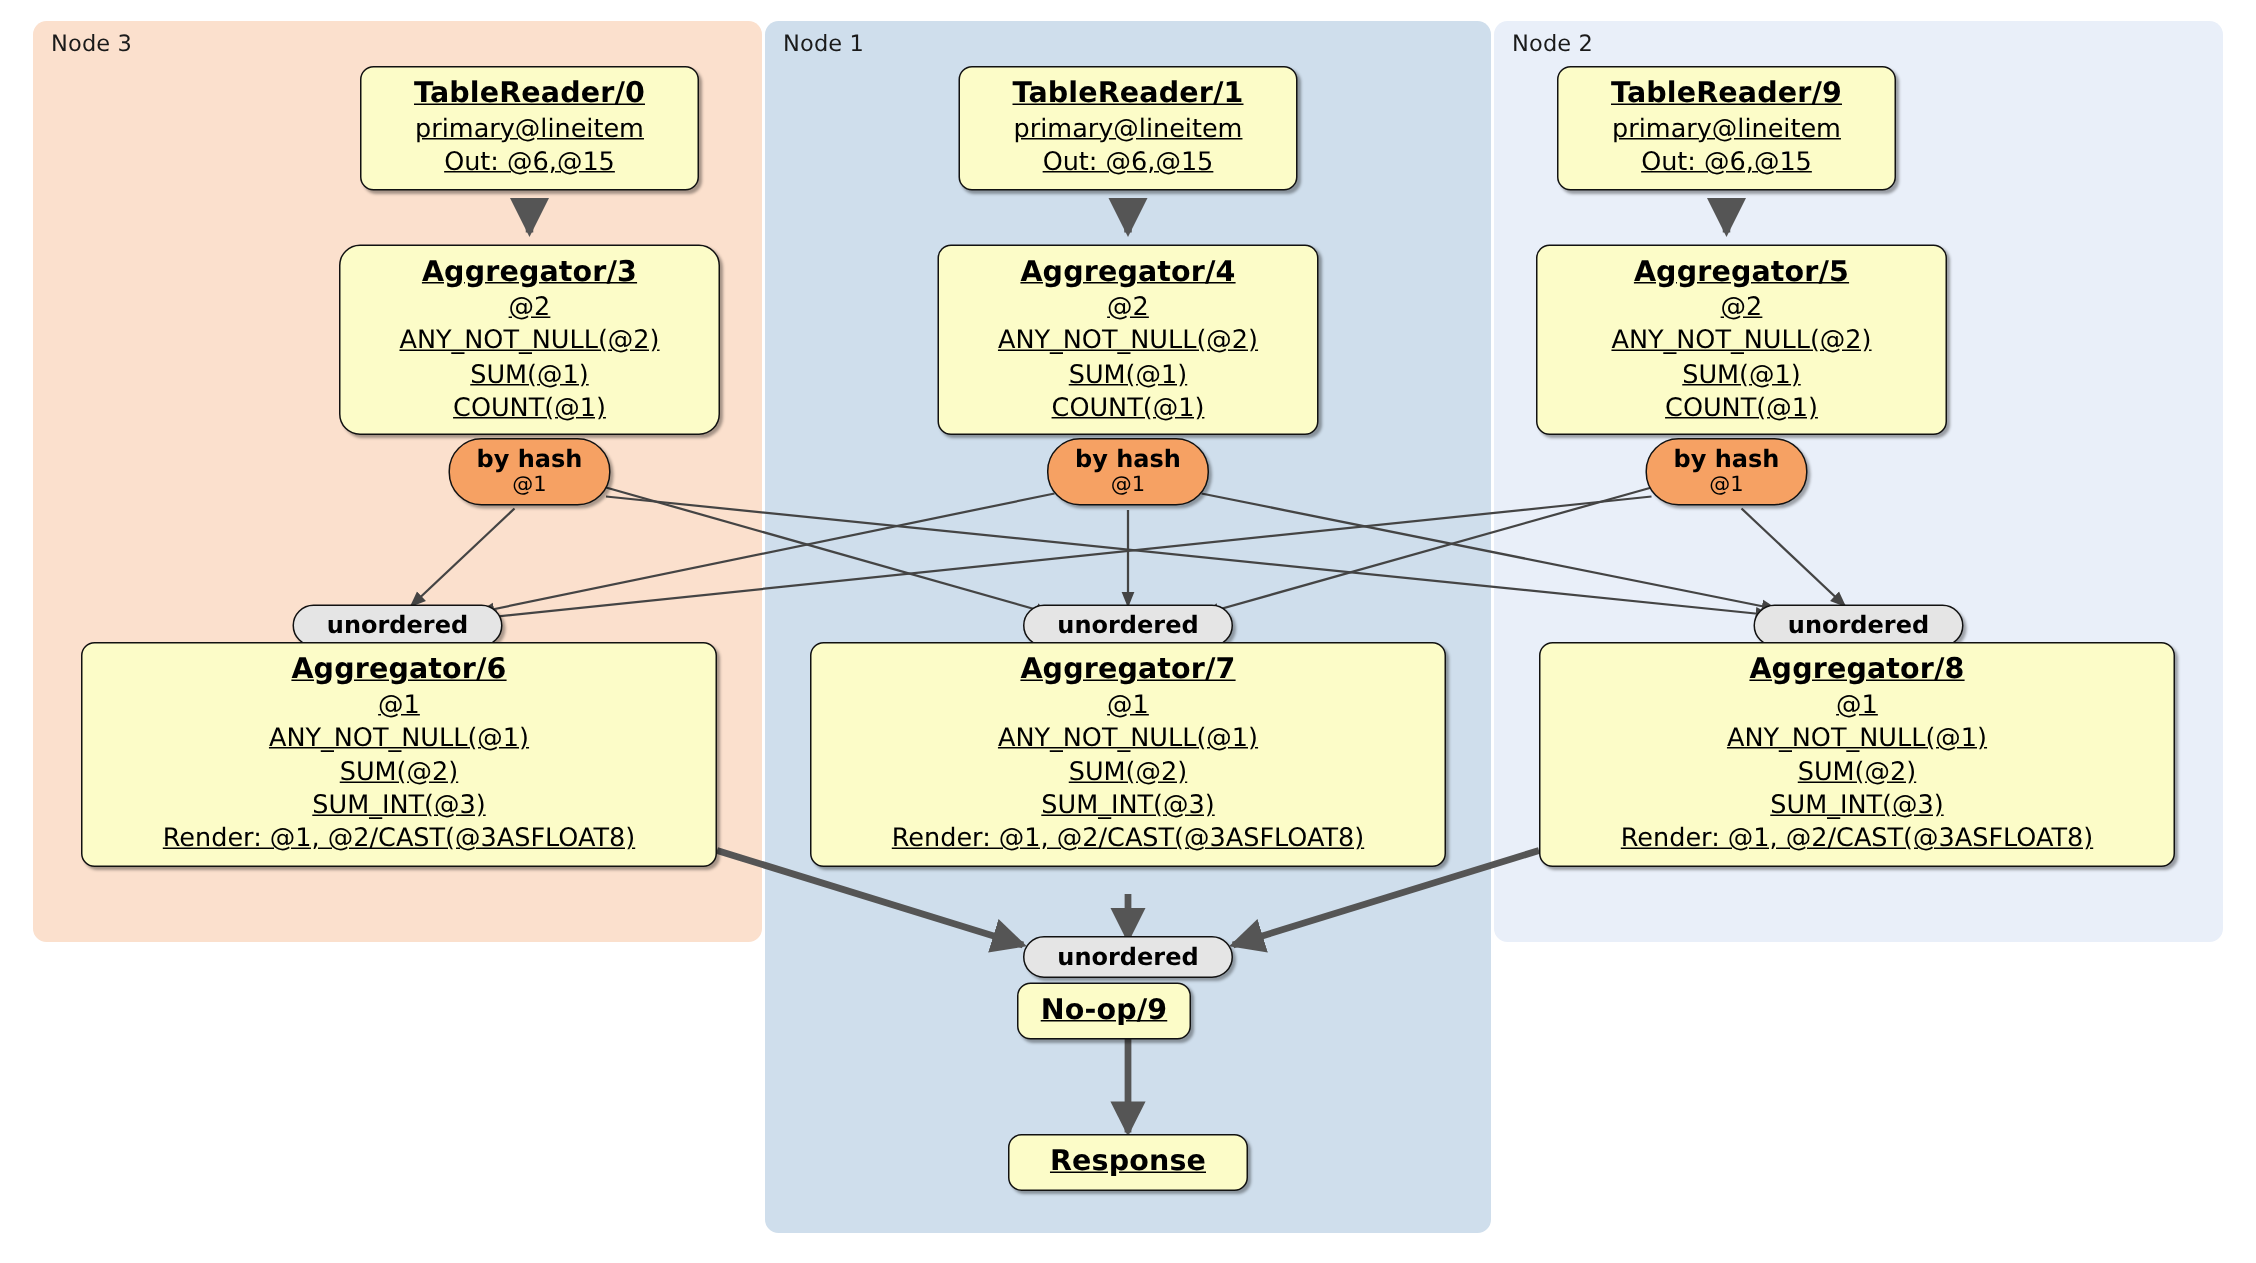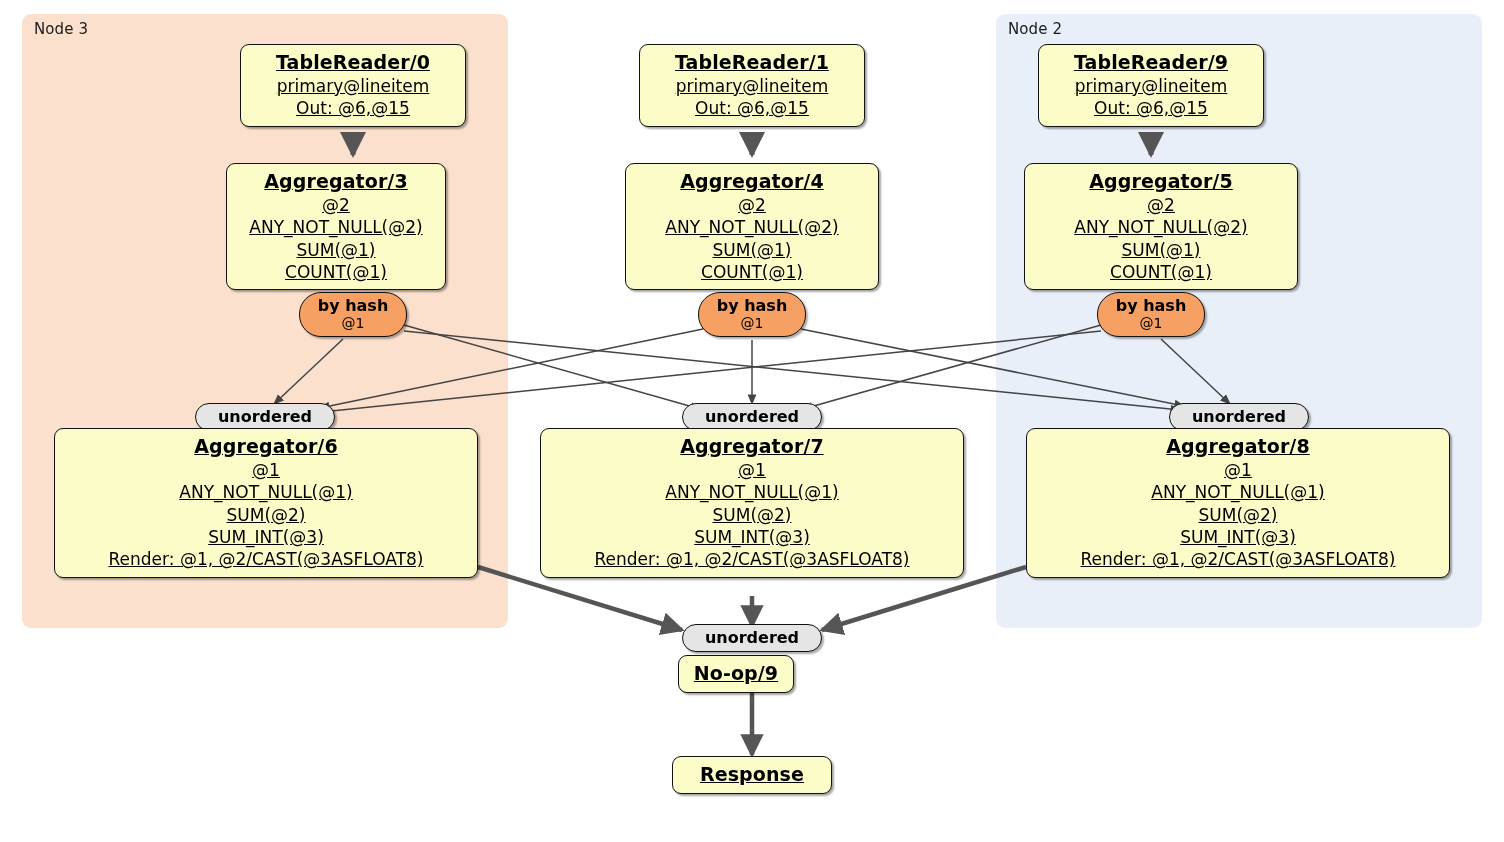--- a/index.html
+++ b/index.html
@@ -97,20 +97,23 @@
 </style>
 </head>
 <body>
 
 <div id="stage">
 
   <div class="panel" style="left:22px; top:14px; width:486px; height:614px; background:#fbe0cd;">
     <span class="panel-label">Node 3</span>
   </div>
 
+  <div class="panel" style="left:510px; top:14px; width:484px; height:808px; background:#cfdeec;">
+    <span class="panel-label">Node 1</span>
+  </div>
 
   <div class="panel" style="left:996px; top:14px; width:486px; height:614px; background:#e9eff9;">
     <span class="panel-label">Node 2</span>
   </div>
 
   <svg id="edges" viewBox="0 0 1504 842">
     <defs>
       <marker id="arrThick" markerWidth="6" markerHeight="6" refX="4.6" refY="3" orient="auto" markerUnits="strokeWidth">
         <path d="M0,0.4 L5.2,3 L0,5.6 z" fill="#555555"></path>
       </marker>
@@ -162,21 +165,21 @@
     <div class="ln">primary@lineitem</div>
     <div class="ln">Out: @6,@15</div>
   </div>
 
   <div class="box" style="left:1038px; top:44px; width:226px;">
     <div class="title">TableReader/9</div>
     <div class="ln">primary@lineitem</div>
     <div class="ln">Out: @6,@15</div>
   </div>
 
-  <div class="box" style="left:226px; top:163px; width:220px;">
+  <div class="box" style="left:226px; top:163px; width:254px;border-radius:14px;">
     <div class="title">Aggregator/3</div>
     <div class="ln">@2</div>
     <div class="ln">ANY_NOT_NULL(@2)</div>
     <div class="ln">SUM(@1)</div>
     <div class="ln">COUNT(@1)</div>
   </div>
 
   <div class="box" style="left:625px; top:163px; width:254px;">
     <div class="title">Aggregator/4</div>
     <div class="ln">@2</div>

